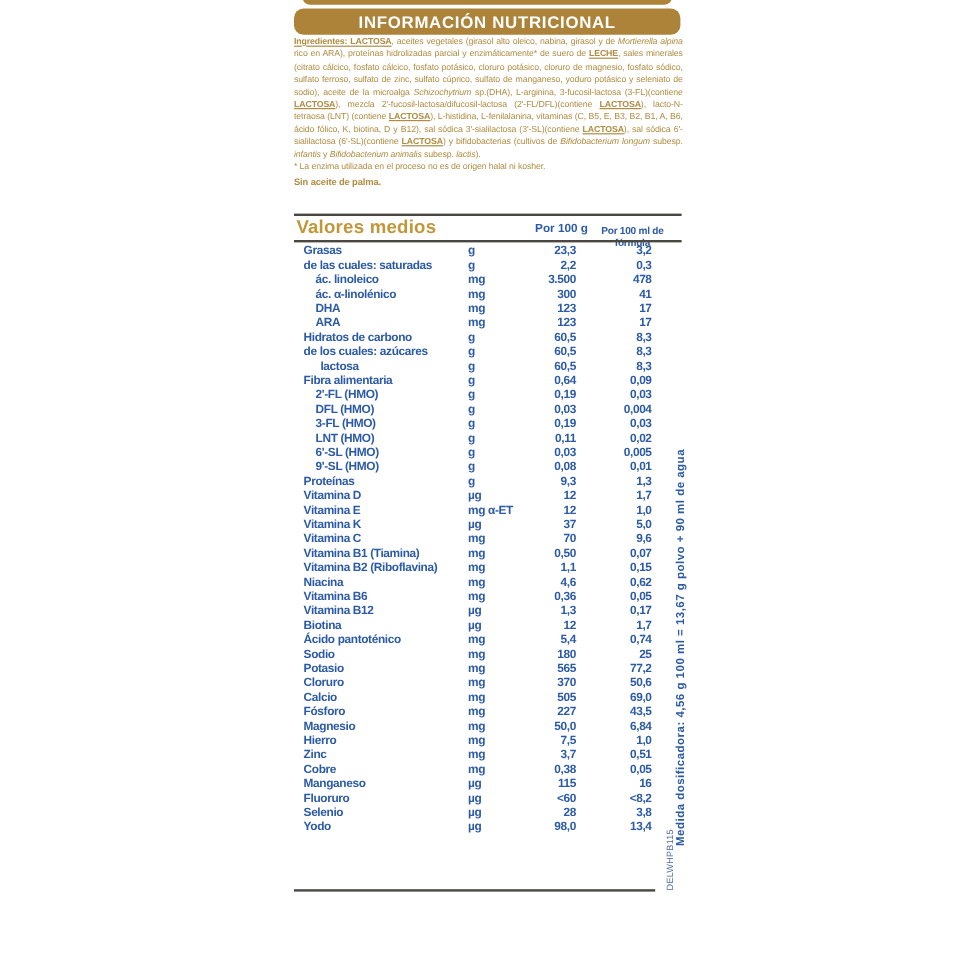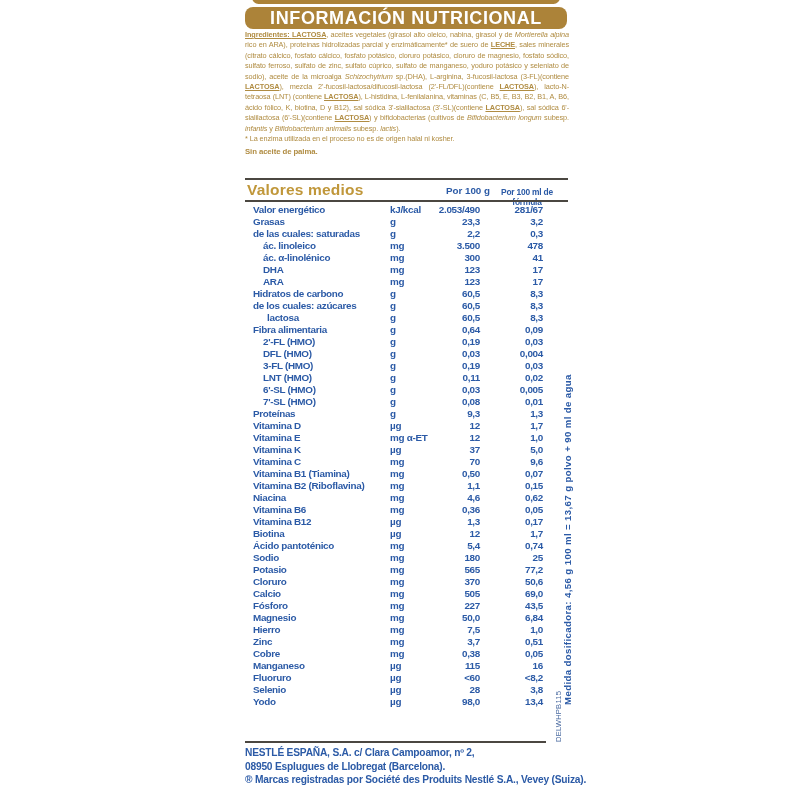--- a/index.html
+++ b/index.html
@@ -9,21 +9,21 @@
     --blue:#2b5aa6;
     --rule:#4b4741;
   }
   *{margin:0;padding:0;box-sizing:border-box;}
   html,body{width:800px;height:800px;background:#ffffff;overflow:hidden;}
   body{font-family:"Liberation Sans",sans-serif;position:relative;}
   .page{position:absolute;left:0;top:0;width:800px;height:800px;background:#fff;}
 
   .top-strip{position:absolute;left:252px;top:-9px;width:308px;height:13px;background:var(--gold);border-radius:8px;}
   .header-bar{position:absolute;left:245px;top:7px;width:322px;height:22px;background:var(--gold);border-radius:8px;display:flex;align-items:center;justify-content:center;}
-  .header-bar span{color:#ffffff;font-weight:700;font-size:18px;letter-spacing:.6px;}
+  .header-bar span{color:#ffffff;font-weight:700;font-size:14px;letter-spacing:.6px;}
 
   .ingredients{position:absolute;left:245px;top:30px;width:324px;color:var(--gold-text);font-size:7.3px;line-height:10.4px;letter-spacing:-0.1px;}
   .ingredients .para{text-align:justify;}
   .ingredients .b{font-weight:700;text-decoration:underline;}
   .ingredients .i{font-style:italic;}
   .ingredients .footnote{margin-top:0px;}
   .ingredients .no-palm{margin-top:2.5px;font-weight:700;font-size:7.8px;}
 
   .rule{position:absolute;left:245px;width:323px;height:2.4px;background:var(--rule);}
   .rule1{top:178px;}
@@ -74,26 +74,20 @@
   <div class="table-head">
     <span class="vm">Valores medios</span>
     <span class="c100g">Por 100 g</span>
     <span class="c100ml">Por 100 ml de fórmula</span>
   </div>
 
   <div class="rule rule2"></div>
 
   <div class="ntable" id="ntable">
       <div class="nrow">
-        <span class="lab ind0">Valor energético</span>
-        <span class="unit">kJ/kcal</span>
-        <span class="v1">2.053/490</span>
-        <span class="v2">281/67</span>
-      </div>
-      <div class="nrow">
         <span class="lab ind0">Grasas</span>
         <span class="unit">g</span>
         <span class="v1">23,3</span>
         <span class="v2">3,2</span>
       </div>
       <div class="nrow">
         <span class="lab ind0">de las cuales: saturadas</span>
         <span class="unit">g</span>
         <span class="v1">2,2</span>
         <span class="v2">0,3</span>
@@ -170,21 +164,21 @@
         <span class="v1">0,11</span>
         <span class="v2">0,02</span>
       </div>
       <div class="nrow">
         <span class="lab ind1">6'-SL (HMO)</span>
         <span class="unit">g</span>
         <span class="v1">0,03</span>
         <span class="v2">0,005</span>
       </div>
       <div class="nrow">
-        <span class="lab ind1">7'-SL (HMO)</span>
+        <span class="lab ind1">9'-SL (HMO)</span>
         <span class="unit">g</span>
         <span class="v1">0,08</span>
         <span class="v2">0,01</span>
       </div>
       <div class="nrow">
         <span class="lab ind0">Proteínas</span>
         <span class="unit">g</span>
         <span class="v1">9,3</span>
         <span class="v2">1,3</span>
       </div>
@@ -329,25 +323,20 @@
       <div class="nrow">
         <span class="lab ind0">Yodo</span>
         <span class="unit">µg</span>
         <span class="v1">98,0</span>
         <span class="v2">13,4</span>
       </div>
     </div>
 
   <div class="rule rule3"></div>
 
-  <div class="footer">
-    <div>NESTLÉ ESPAÑA, S.A.  c/ Clara Campoamor, nº 2,</div>
-    <div>08950 Esplugues de Llobregat (Barcelona).</div>
-    <div>® Marcas registradas por Société des Produits Nestlé S.A., Vevey (Suiza).</div>
-  </div>
 
   <div class="vert medida">
     <span>Medida dosificadora: 4,56 g   100 ml = 13,67 g polvo + 90 ml de agua</span>
   </div>
 
   <div class="vert code">
     <span>DELWHPB115</span>
   </div>
 
 </div>

